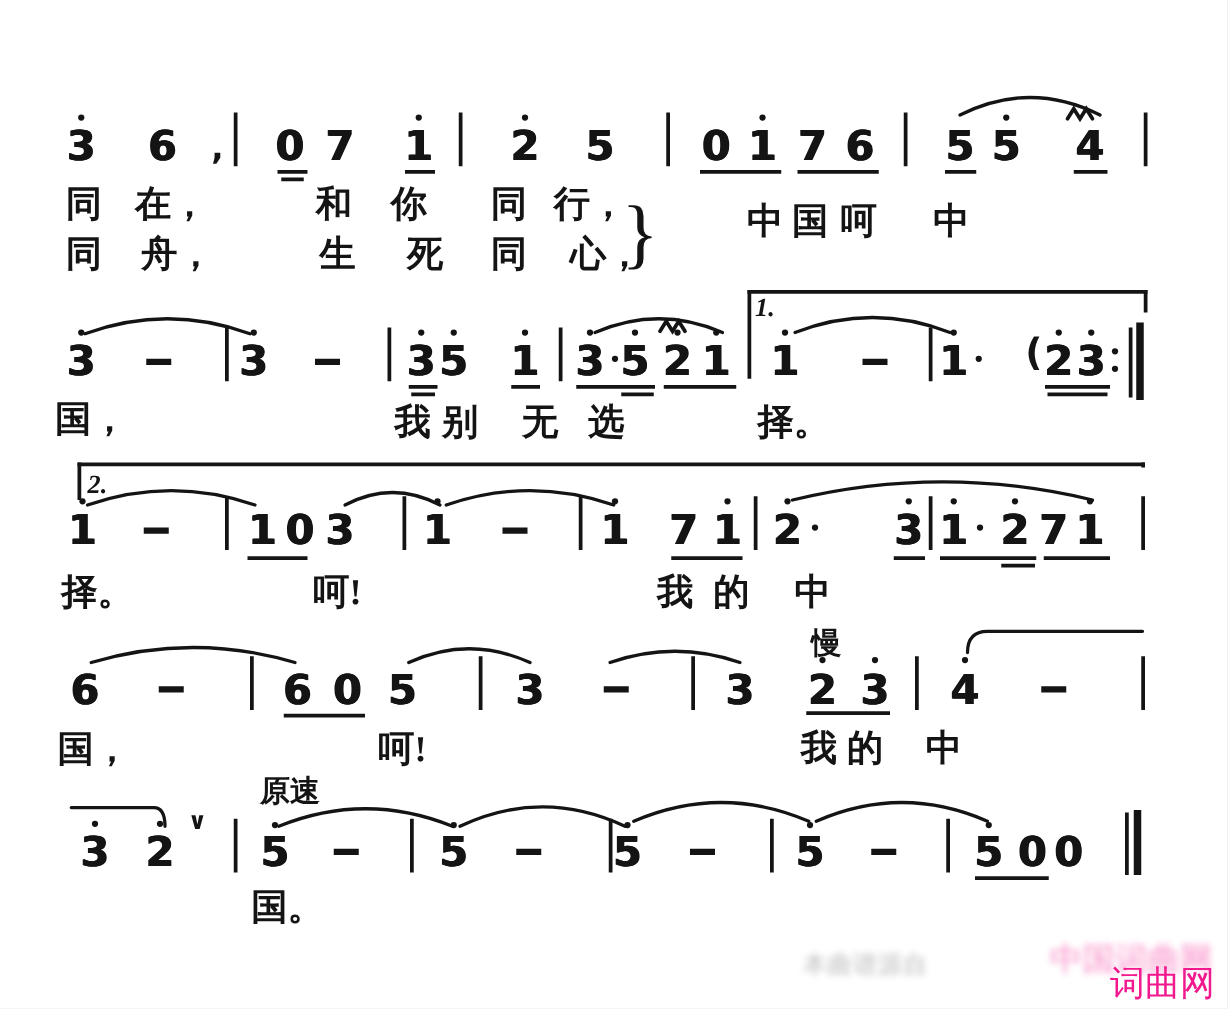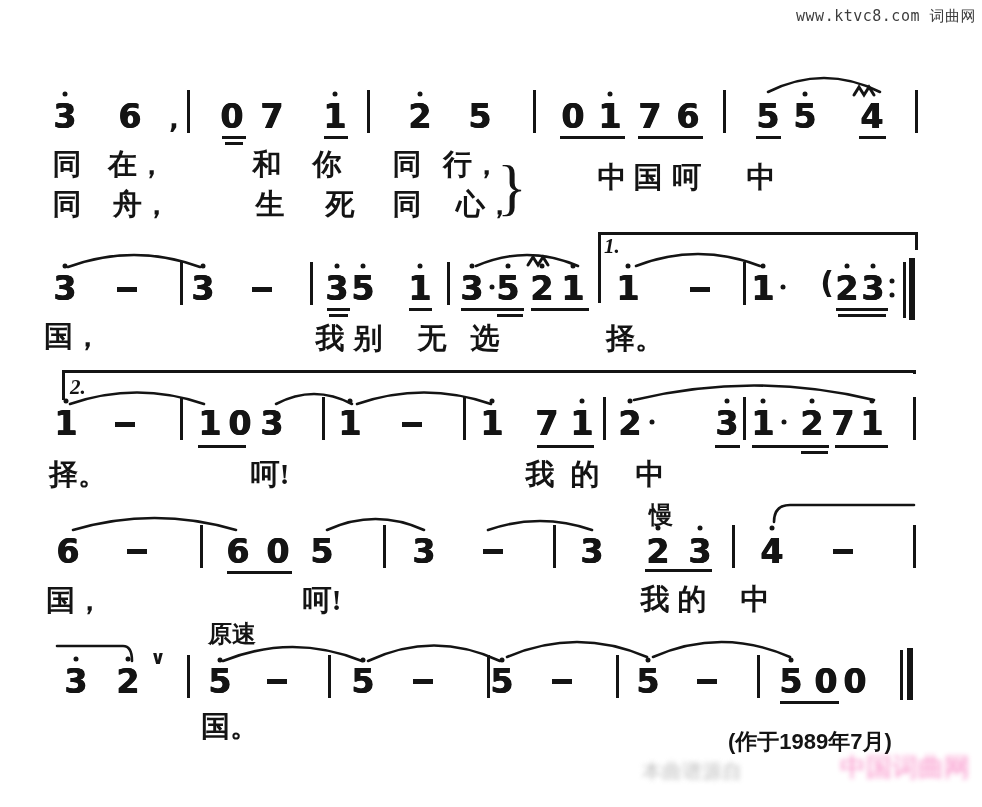--- a/index.html
+++ b/index.html
@@ -31,21 +31,20 @@
   .ghost{position:absolute;filter:blur(2.5px);opacity:.6;white-space:nowrap;}
   .ghost-prefix{left:642px;top:758px;font-size:20px;color:#8f8f8f;}
   .ghost-site{left:840px;top:750px;font-size:26px;color:var(--pink,#f2188e);opacity:.5;}
   .src-prefix{position:absolute;left:748px;top:772px;font-size:25px;color:#1c1c1c;}
   .src-site{position:absolute;left:888px;top:768px;font-size:28px;color:var(--pink,#f2188e);}
 </style>
 </head>
 <body>
 
 <div class="page">
-  <div class="watermark">www.ktvc8.com 词曲网</div>
 
   <div id="stage">
       <div class="g g-note" style="left: 65px; top: 100px;">3</div>
       <div class="g g-note" style="left: 130px; top: 100px;">6</div>
       <div class="g g-comma" style="left: 174px; top: 106px;">,</div>
       <div class="g g-note" style="left: 232px; top: 100px;">0</div>
       <div class="g g-note" style="left: 272px; top: 100px;">7</div>
       <div class="g g-note" style="left: 335px; top: 100px;">1</div>
       <div class="g g-note" style="left: 420px; top: 100px;">2</div>
       <div class="g g-note" style="left: 480px; top: 100px;">5</div>
@@ -271,18 +270,18 @@
         <path d="M368,661 Q434,630 500,661" fill="none" stroke="#141414" stroke-width="2.6" stroke-linecap="round"></path>
         <path d="M507,657 Q577,627 647,657" fill="none" stroke="#141414" stroke-width="2.6" stroke-linecap="round"></path>
         <path d="M653,657 Q721.5,627 790,657" fill="none" stroke="#141414" stroke-width="2.6" stroke-linecap="round"></path>
         <path d="M774,522 Q774,505 790,505 L914,505" fill="none" stroke="#141414" stroke-width="2.6" stroke-linecap="round"></path>
         <path d="M57,646 L123,646 Q132,646 132,661" fill="none" stroke="#141414" stroke-width="2.6" stroke-linecap="round"></path>
         <path d="M854,95 l5,-8 l5,8 l5,-8 l5,8" fill="none" stroke="#141414" stroke-width="3" stroke-linecap="round"></path>
         <path d="M528,265 l5,-8 l5,8 l5,-8 l5,8" fill="none" stroke="#141414" stroke-width="3" stroke-linecap="round"></path>
       </svg>
     </div>
 
-  <div class="composed">(作于1989年7月)</div>
 
   <div class="ghost ghost-prefix">本曲谱源自</div>
   <div class="ghost ghost-site">中国词曲网</div>
 
+  <div class="src-site">词曲网</div>
 </div>
 
 </body></html>

